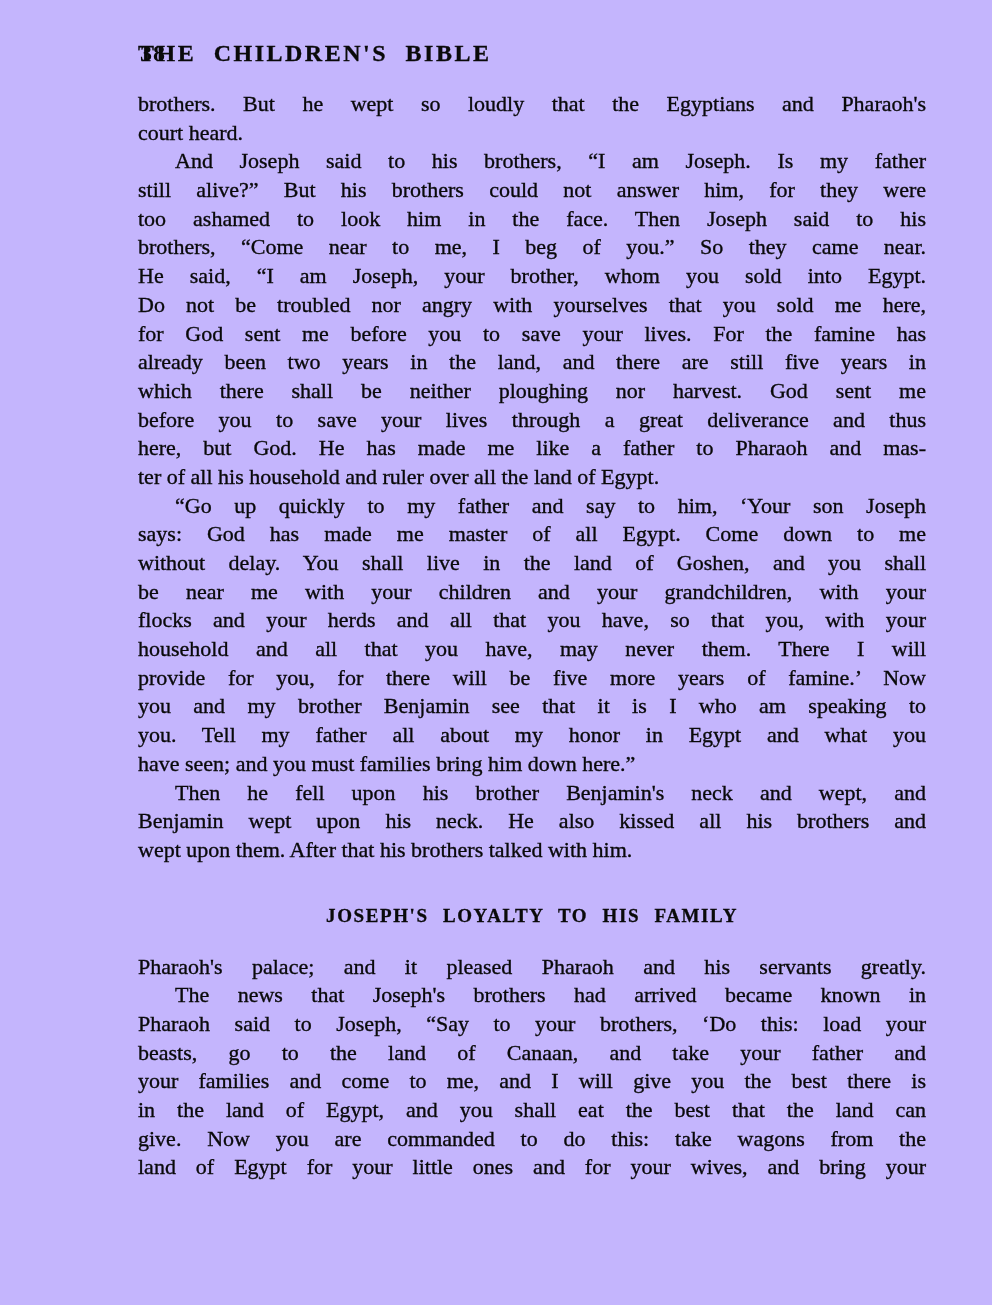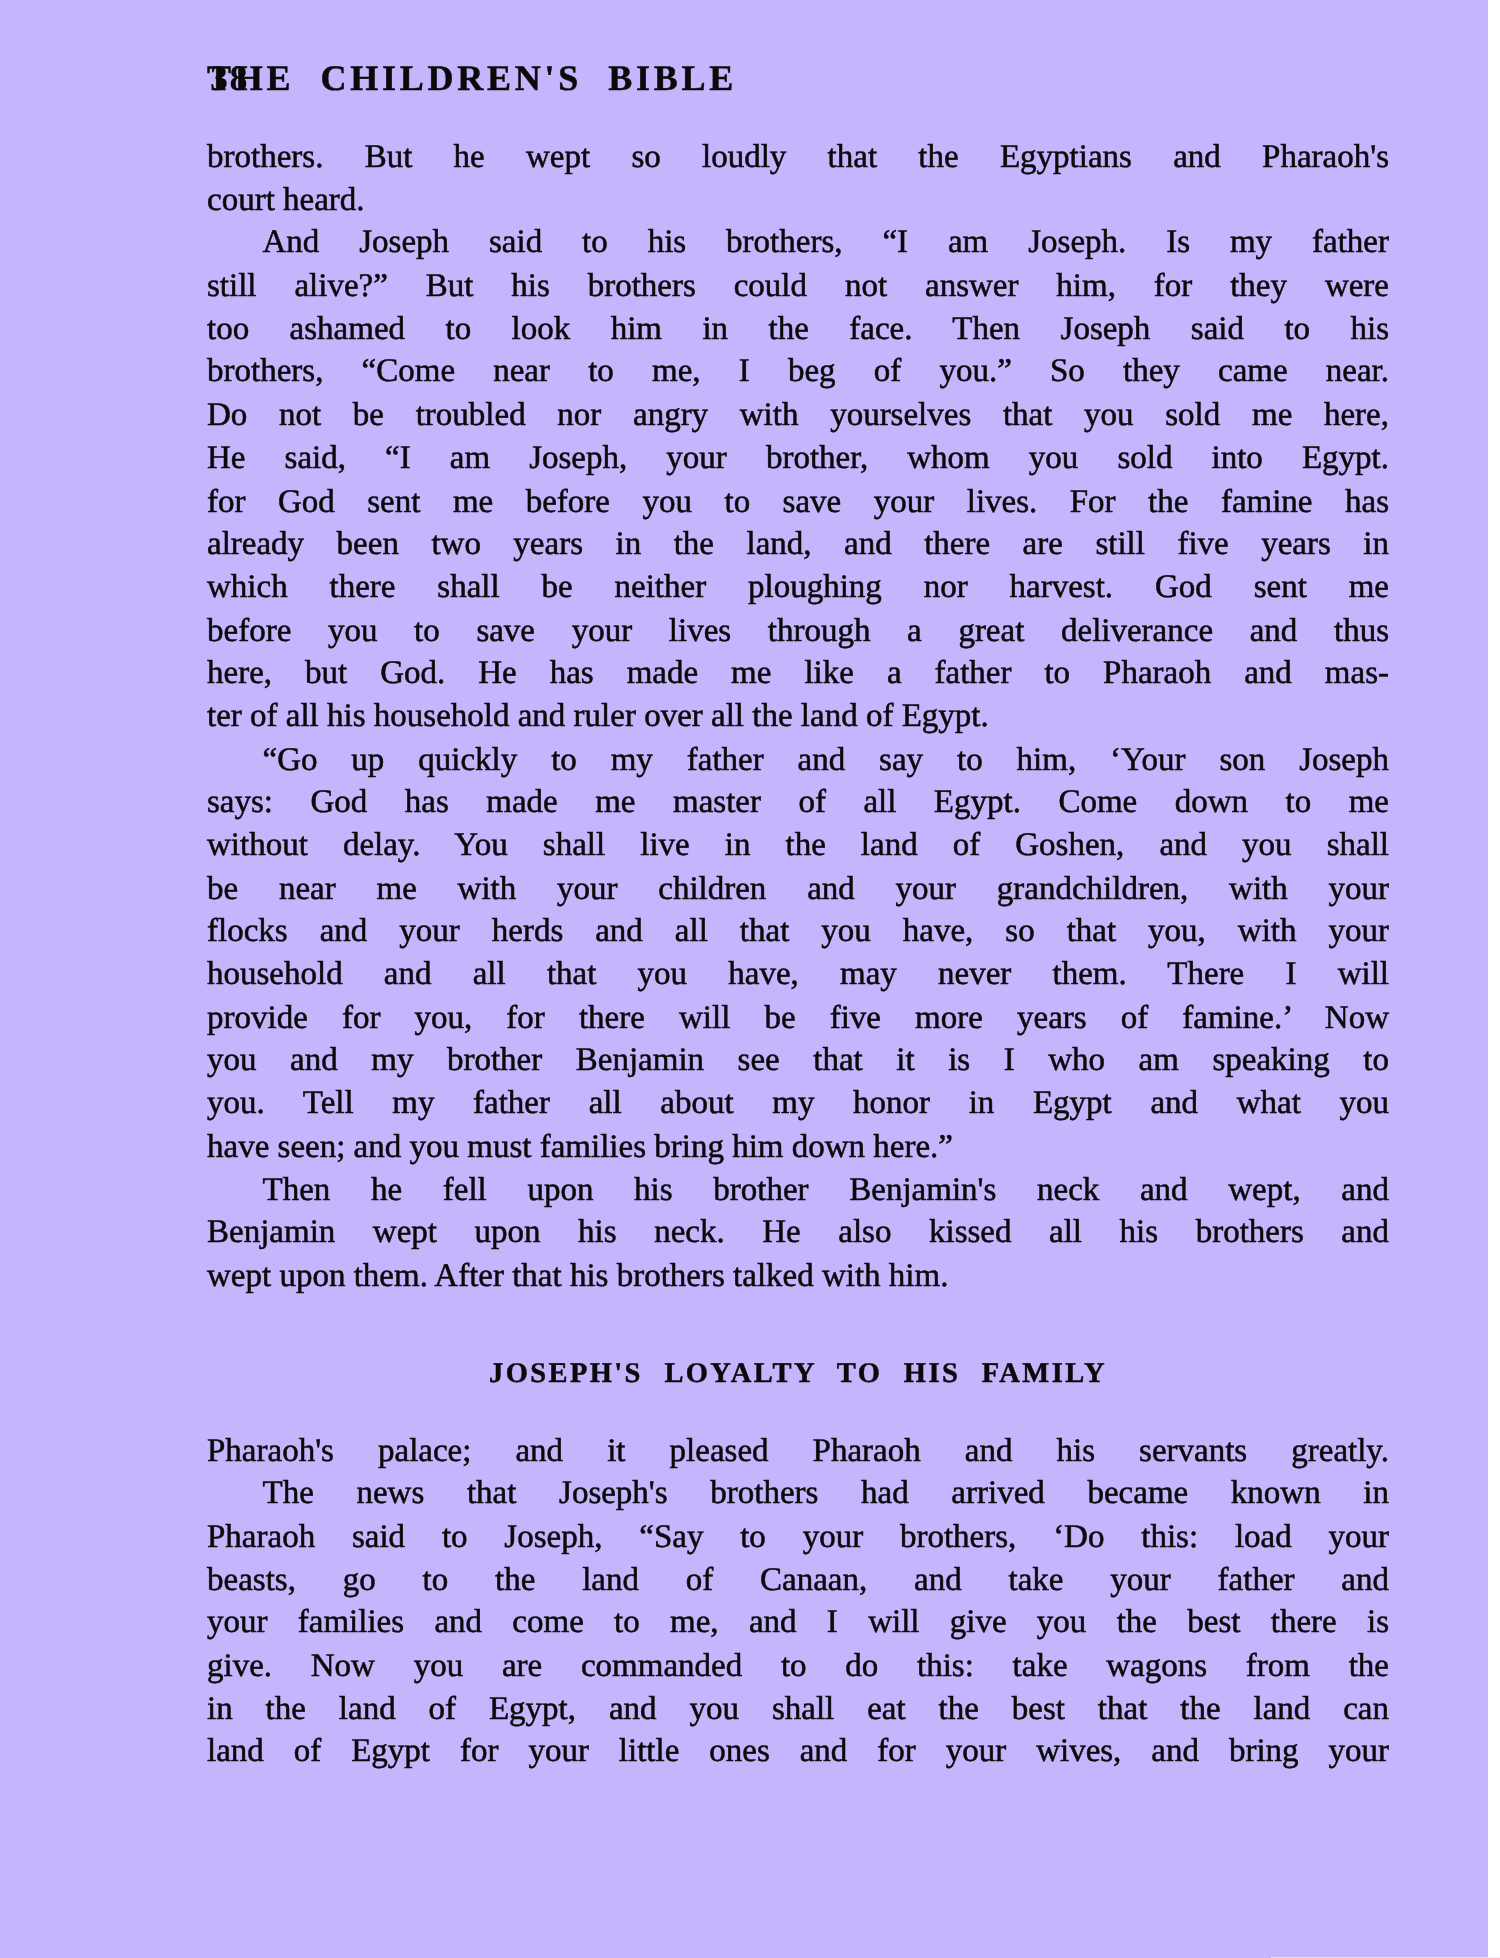--- a/index.html
+++ b/index.html
@@ -92,22 +92,22 @@
       <div class="para">
         <div class="line">brothers.  But he wept so loudly that the Egyptians and Pharaoh's</div>
         <div class="line last">court heard.</div>
       </div>
 
       <div class="para">
         <div class="line first">And Joseph said to his brothers, “I am Joseph.  Is my father</div>
         <div class="line">still alive?”  But his brothers could not answer him, for they were</div>
         <div class="line">too ashamed to look him in the face.  Then Joseph said to his</div>
         <div class="line">brothers, “Come near to me, I beg of you.”  So they came near.</div>
+        <div class="line">He said, “I am Joseph, your brother, whom you sold into Egypt.</div>
         <div class="line">Do not be troubled nor angry with yourselves that you sold me here,</div>
-        <div class="line">He said, “I am Joseph, your brother, whom you sold into Egypt.</div>
         <div class="line">for God sent me before you to save your lives.  For the famine has</div>
         <div class="line">already been two years in the land, and there are still five years in</div>
         <div class="line">which there shall be neither ploughing nor harvest.  God sent me</div>
         <div class="line">before you to save your lives through a great deliverance and thus</div>
         <div class="line">here, but God.  He has made me like a father to Pharaoh and mas-</div>
         <div class="line last">ter of all his household and ruler over all the land of Egypt.</div>
       </div>
 
       <div class="para">
         <div class="line first">“Go up quickly to my father and say to him, ‘Your son Joseph</div>
@@ -129,20 +129,20 @@
       </div>
 
       <div class="section-heading">JOSEPH'S LOYALTY TO HIS FAMILY</div>
 
       <div class="para after-heading">
         <div class="line">Pharaoh's palace; and it pleased Pharaoh and his servants greatly.</div>
         <div class="line first">The news that Joseph's brothers had arrived became known in</div>
         <div class="line">Pharaoh said to Joseph, “Say to your brothers, ‘Do this:  load your</div>
         <div class="line">beasts, go to the land of Canaan, and take your father and</div>
         <div class="line">your families and come to me, and I will give you the best there is</div>
+        <div class="line">in the land of Egypt, and you shall eat the best that the land can</div>
         <div class="line">give.  Now you are commanded to do this:  take wagons from the</div>
-        <div class="line">in the land of Egypt, and you shall eat the best that the land can</div>
         <div class="line">land of Egypt for your little ones and for your wives, and bring your</div>
       </div>
 
     </div>
   </div>
 </div>
 
 </body></html>

